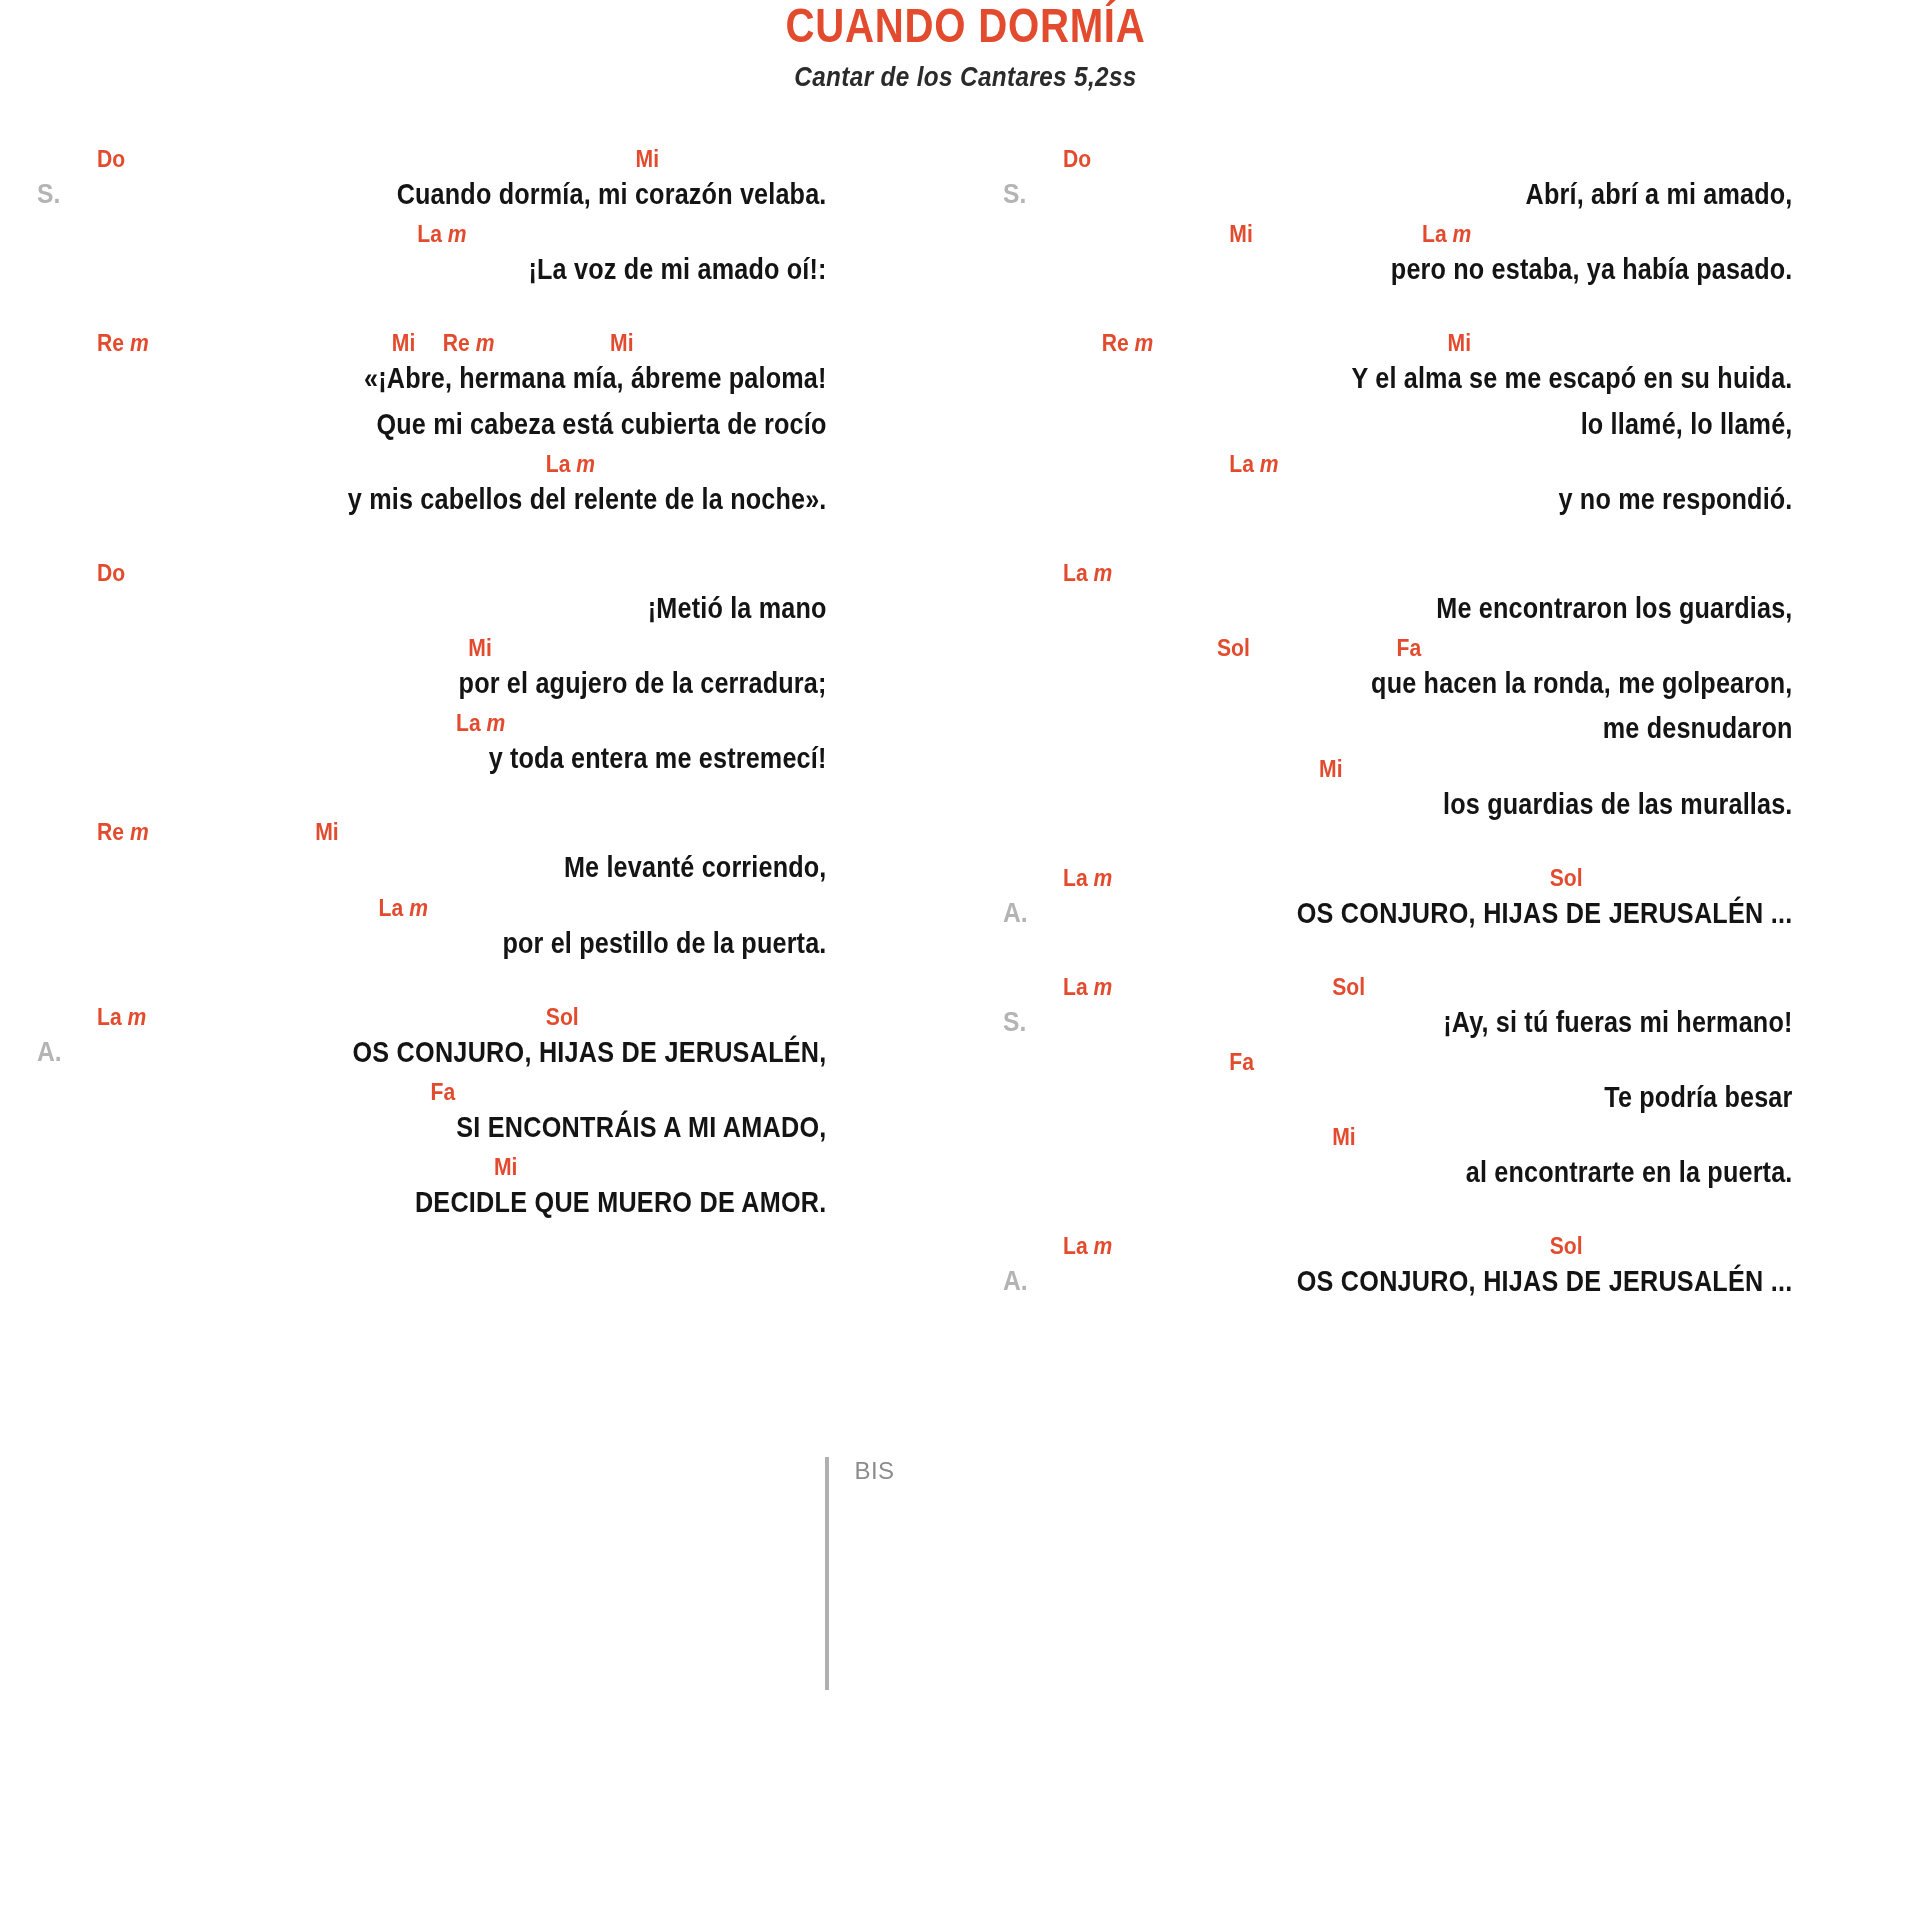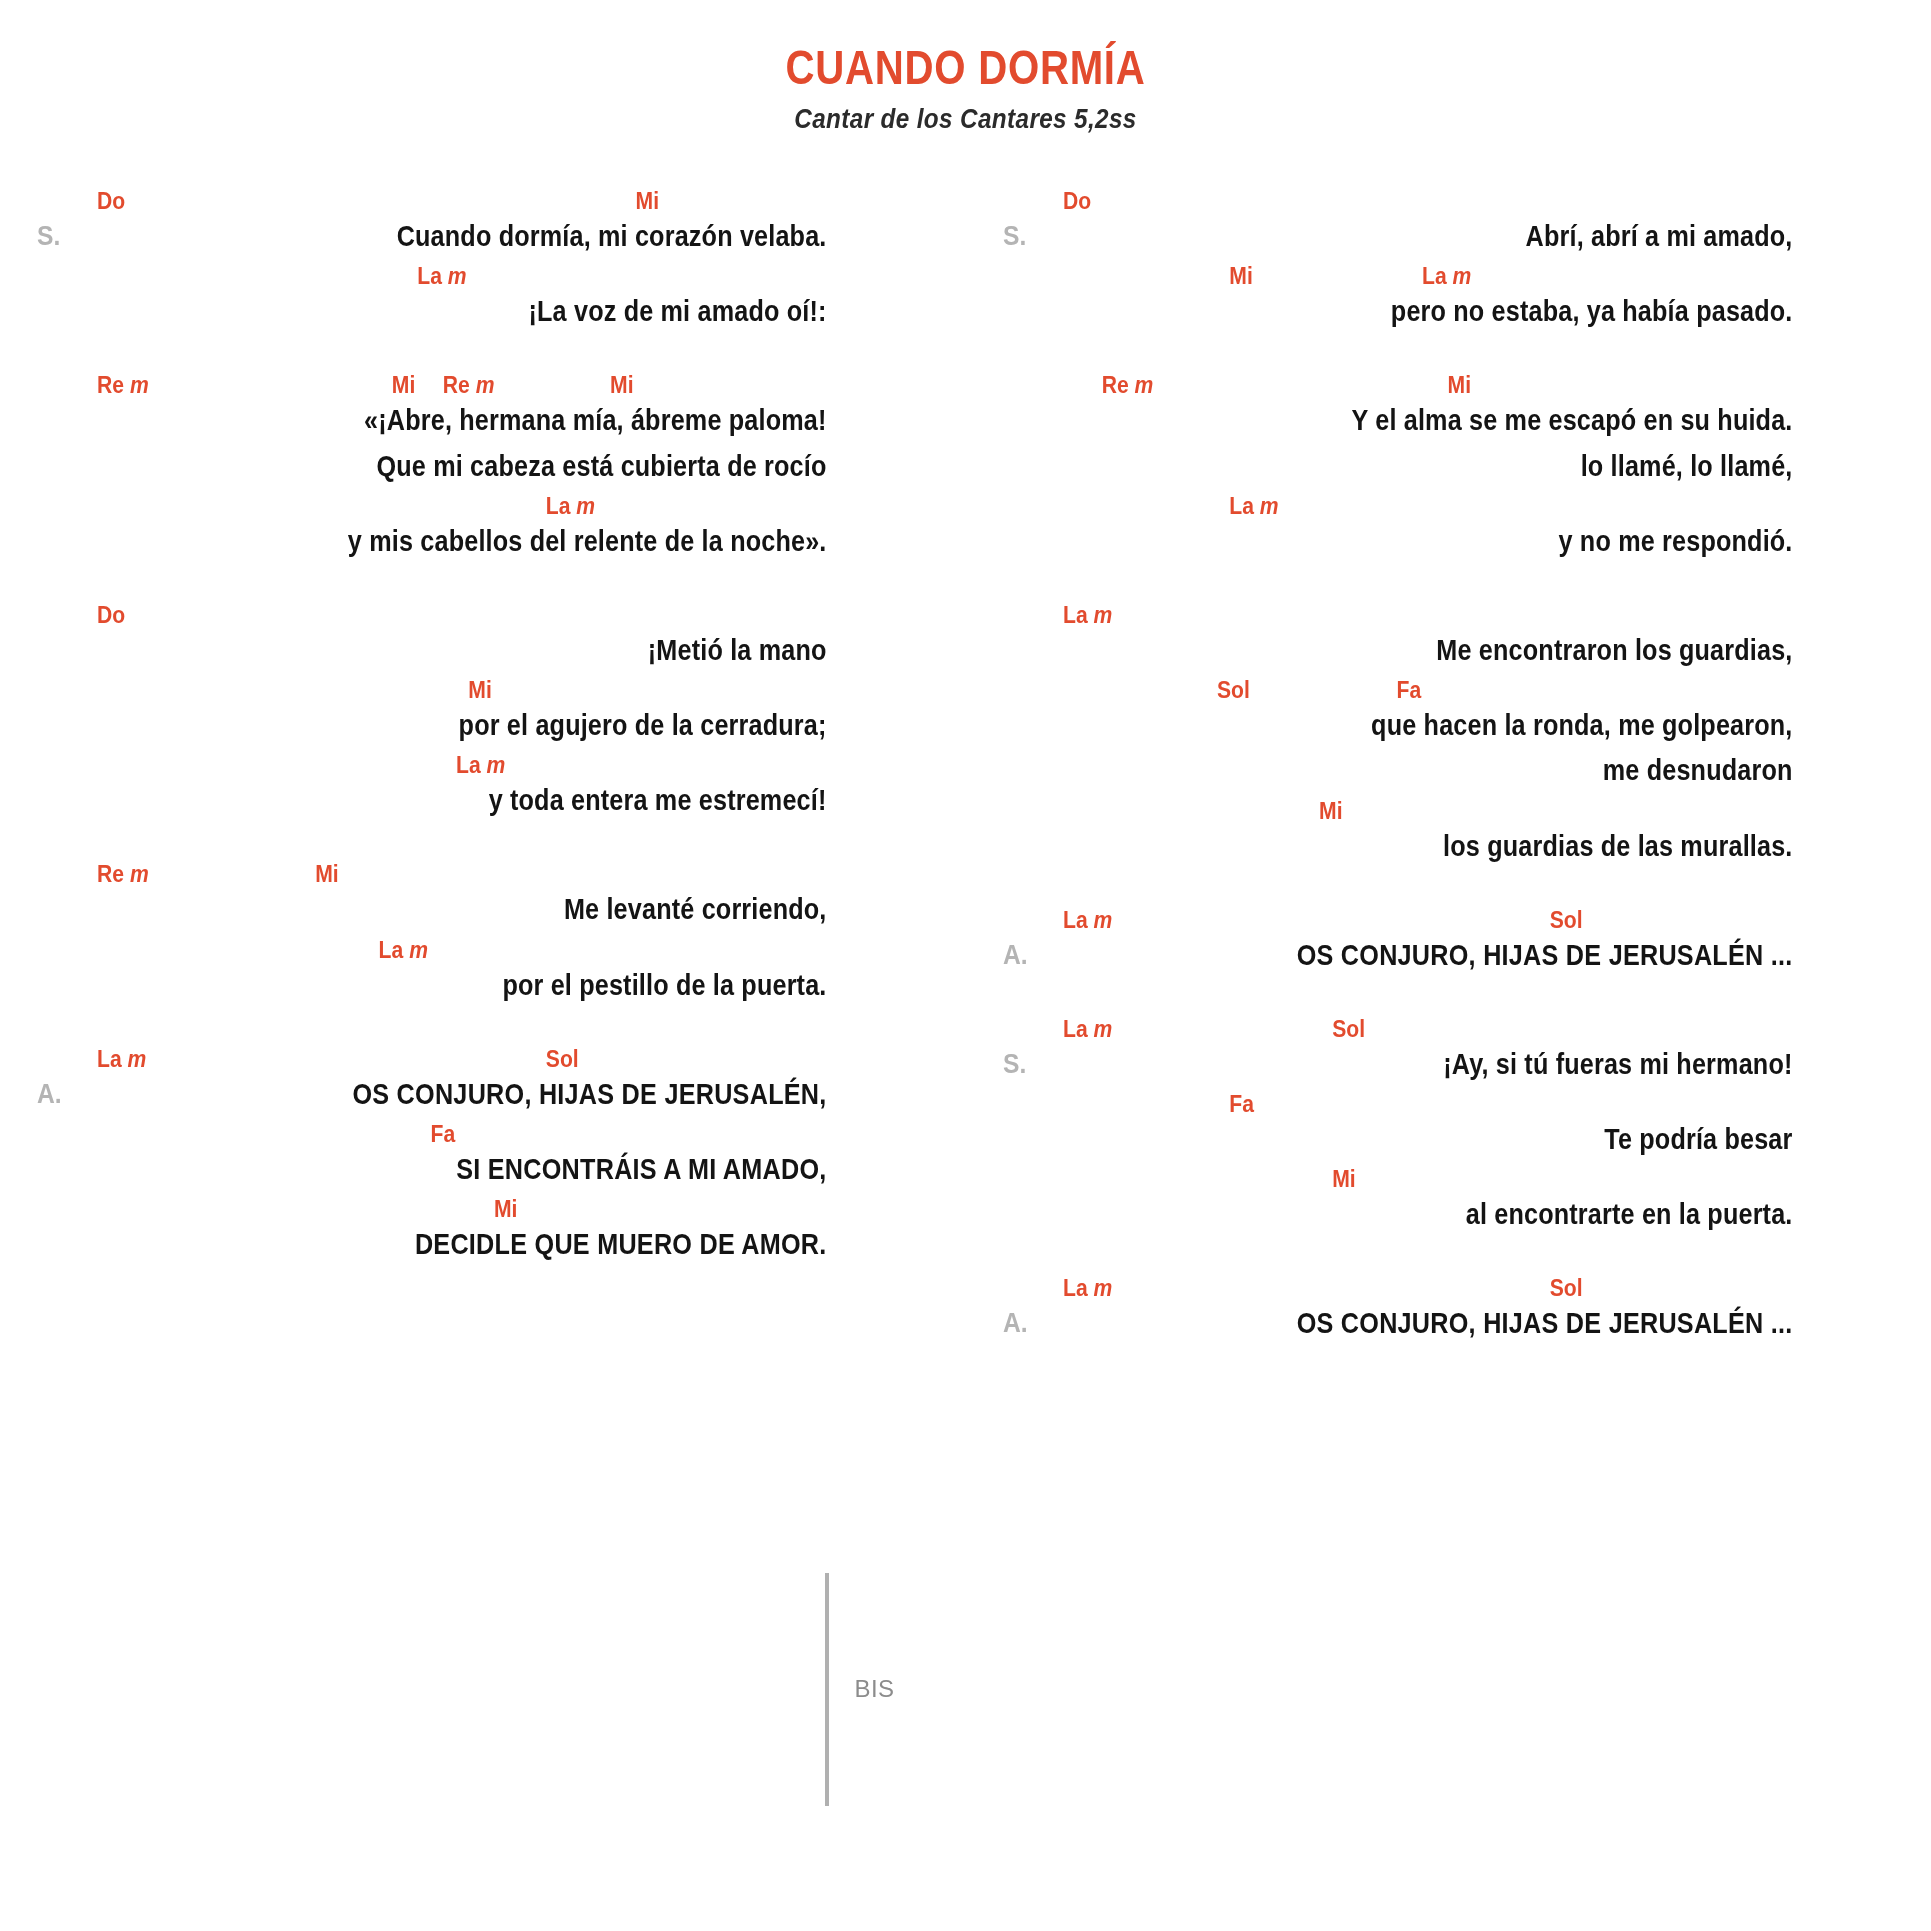--- a/index.html
+++ b/index.html
@@ -12,21 +12,20 @@
     height: 1931px;
     font-family: "Liberation Sans", sans-serif;
     color: #1a1a1a;
     position: relative;
     overflow: hidden;
   }
 
   
   .song-header {
     text-align: center;
-    padding-top: 42px;
   }
   .song-title {
     font-family: "Liberation Sans", sans-serif;
     font-weight: bold;
     font-size: 49px;
     letter-spacing: 0.9px;
     color: #e24b2e;
     transform: scaleX(0.82);
     margin: 0;
     line-height: 1.05;
@@ -121,23 +120,22 @@
     color: #b4b4b4;
     transform: scaleX(0.88);
     transform-origin: left center;
     line-height: 40px;
   }
 
   
   .bis-wrap {
     position: absolute;
     left: 825px;
-    top: 1436px;
+    top: 1364px;
     display: flex;
-    align-items: center;
     height: 237px;
   }
   .bis-line {
     width: 3.5px;
     height: 233px;
     background: #b0b0b0;
   }
   .bis-label {
     font-family: "Liberation Sans", sans-serif;
     font-size: 24px;

